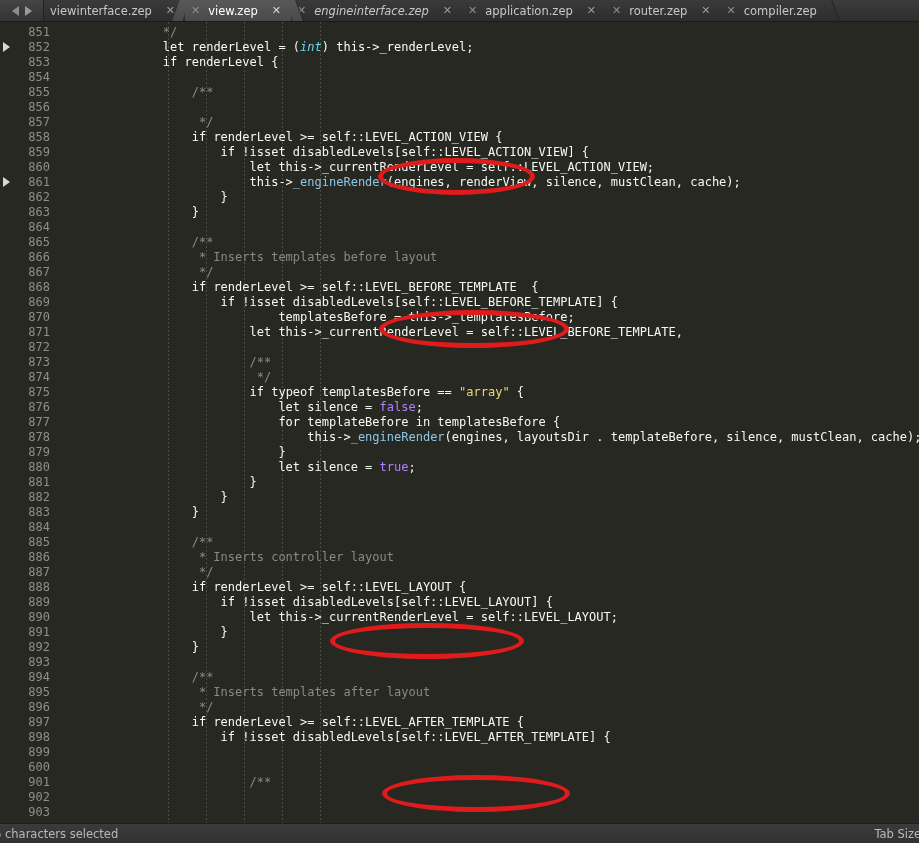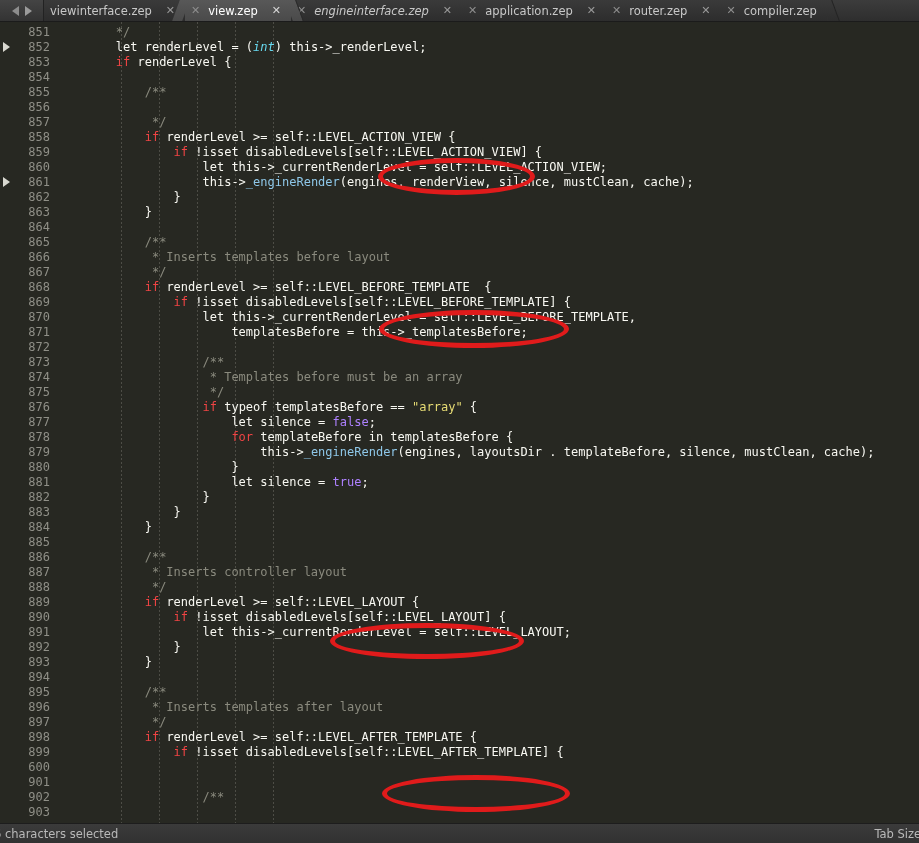--- a/index.html
+++ b/index.html
@@ -123,20 +123,21 @@
     background: #272822;
     overflow: hidden;
   }
   .codearea {
     position: relative;
     display: flex;
     font-family: "DejaVu Sans Mono", monospace;
     font-size: 12px;
     line-height: 15px;
     height: 100%;
+    gap: 47px;
   }
   .gutter {
     position: relative;
     flex: 0 0 58px;
     background: #272822;
     padding-top: 3px;
     user-select: none;
   }
   .gutter .gline {
     height: 15px;
@@ -176,21 +177,21 @@
   }
   .cline {
     height: 15px;
     line-height: 15px;
     white-space: pre;
     color: #f8f8f2;
     position: relative;
   }
 
   
-  .kw   { color: #ef4444; }
+  .kw   { color: #ffffff; }
   .typ  { color: #66d9ef; font-style: italic; }
   .fn   { color: #8ec7e8; }
   .str  { color: #e6db74; }
   .cnst { color: #ae81ff; }
   .cmt  { color: #8a8a7e; }
   .plain{ color: #f8f8f2; }
 
   
   .annotations {
     position: absolute;
@@ -343,25 +344,24 @@
             <div class="cline"><span class="plain">                    </span><span class="plain">let this-&gt;_currentRenderLevel = self::LEVEL_ACTION_VIEW;</span></div>
             <div class="cline"><span class="plain">                    </span><span class="plain">this-&gt;</span><span class="fn">_engineRender</span><span class="plain">(engines, renderView, silence, mustClean, cache);</span></div>
             <div class="cline"><span class="plain">                </span><span class="plain">}</span></div>
             <div class="cline"><span class="plain">            </span><span class="plain">}</span></div>
             <div class="cline">&nbsp;</div>
             <div class="cline"><span class="plain">            </span><span class="cmt">/**</span></div>
             <div class="cline"><span class="plain">             </span><span class="cmt">* Inserts templates before layout</span></div>
             <div class="cline"><span class="plain">             </span><span class="cmt">*/</span></div>
             <div class="cline"><span class="plain">            </span><span class="kw">if</span><span class="plain"> renderLevel &gt;= self::LEVEL_BEFORE_TEMPLATE  {</span></div>
             <div class="cline"><span class="plain">                </span><span class="kw">if</span><span class="plain"> !isset disabledLevels[self::LEVEL_BEFORE_TEMPLATE] {</span></div>
+            <div class="cline"><span class="plain">                        </span><span class="plain">templatesBefore = this-&gt;_templatesBefore;</span></div>
             <div class="cline"><span class="plain">                    </span><span class="plain">let this-&gt;_currentRenderLevel = self::LEVEL_BEFORE_TEMPLATE,</span></div>
-            <div class="cline"><span class="plain">                        </span><span class="plain">templatesBefore = this-&gt;_templatesBefore;</span></div>
             <div class="cline">&nbsp;</div>
             <div class="cline"><span class="plain">                    </span><span class="cmt">/**</span></div>
-            <div class="cline"><span class="plain">                     </span><span class="cmt">* Templates before must be an array</span></div>
             <div class="cline"><span class="plain">                     </span><span class="cmt">*/</span></div>
             <div class="cline"><span class="plain">                    </span><span class="kw">if</span><span class="plain"> typeof templatesBefore == </span><span class="str">"array"</span><span class="plain"> {</span></div>
             <div class="cline"><span class="plain">                        </span><span class="plain">let silence = </span><span class="cnst">false</span><span class="plain">;</span></div>
             <div class="cline"><span class="plain">                        </span><span class="kw">for</span><span class="plain"> templateBefore in templatesBefore {</span></div>
             <div class="cline"><span class="plain">                            </span><span class="plain">this-&gt;</span><span class="fn">_engineRender</span><span class="plain">(engines, layoutsDir . templateBefore, silence, mustClean, cache);</span></div>
             <div class="cline"><span class="plain">                        </span><span class="plain">}</span></div>
             <div class="cline"><span class="plain">                        </span><span class="plain">let silence = </span><span class="cnst">true</span><span class="plain">;</span></div>
             <div class="cline"><span class="plain">                    </span><span class="plain">}</span></div>
             <div class="cline"><span class="plain">                </span><span class="plain">}</span></div>
             <div class="cline"><span class="plain">            </span><span class="plain">}</span></div>

